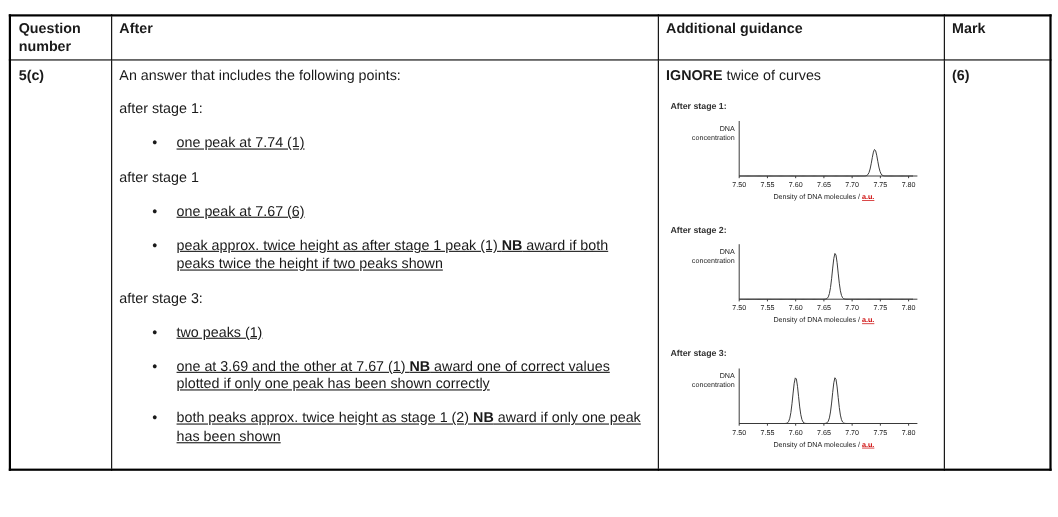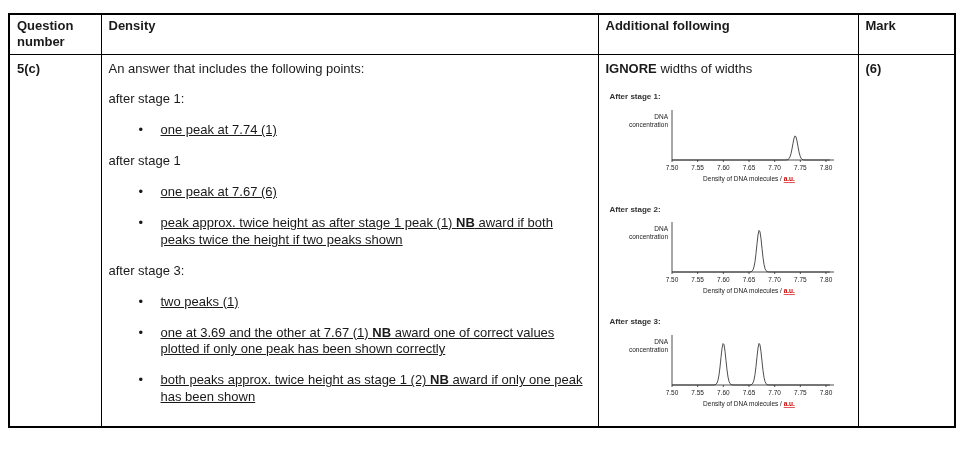--- a/index.html
+++ b/index.html
@@ -32,22 +32,22 @@
   <table>
     <colgroup>
       <col style="width:92px">
       <col style="width:497px">
       <col style="width:260px">
       <col style="width:97px">
     </colgroup>
     <thead>
       <tr>
         <th>Question number</th>
-        <th>Density</th>
-        <th>Additional following</th>
+        <th>After</th>
+        <th>Additional guidance</th>
         <th>Mark</th>
       </tr>
     </thead>
     <tbody>
       <tr>
         <td class="qnum">5(c)</td>
         <td>
           <div>
               <div class="para"><span>An answer that includes the following points:</span></div>
               <div class="para"><span>after stage 1:</span></div>
@@ -73,21 +73,21 @@
                 <span class="dot">•</span>
                 <span class="btxt"><span>one at 3.69 and the other at 7.67 (1) </span><span style="font-weight: bold;">NB</span><span> award one of correct values plotted if only one peak has been shown correctly</span></span>
               </div>
               <div class="bullet">
                 <span class="dot">•</span>
                 <span class="btxt"><span>both peaks approx. twice height as stage 1 (2) </span><span style="font-weight: bold;">NB</span><span> award if only one peak has been shown</span></span>
               </div>
             </div>
         </td>
         <td>
-          <div class="guidance-note"><span style="font-weight: bold;">IGNORE</span><span> widths of widths</span></div>
+          <div class="guidance-note"><span style="font-weight: bold;">IGNORE</span><span> twice of curves</span></div>
           <div>
               <div class="chart-block">
                 <div class="chart-title">After stage 1:</div>
                 <svg width="234" height="86">
                   <line x1="64" y1="6" x2="64" y2="56" stroke="#3a3a3a" stroke-width="0.9"></line>
                   <line x1="64" y1="56" x2="226" y2="56" stroke="#3a3a3a" stroke-width="0.9"></line>
                   <line x1="64" y1="56" x2="64" y2="58" stroke="#3a3a3a" stroke-width="0.9"></line>
                   <text x="64" y="66" text-anchor="middle" font-size="6.5" fill="#222">7.50</text>
                   <line x1="89.6666666666666" y1="56" x2="89.6666666666666" y2="58" stroke="#3a3a3a" stroke-width="0.9"></line>
                   <text x="89.6666666666666" y="66" text-anchor="middle" font-size="6.5" fill="#222">7.55</text>

